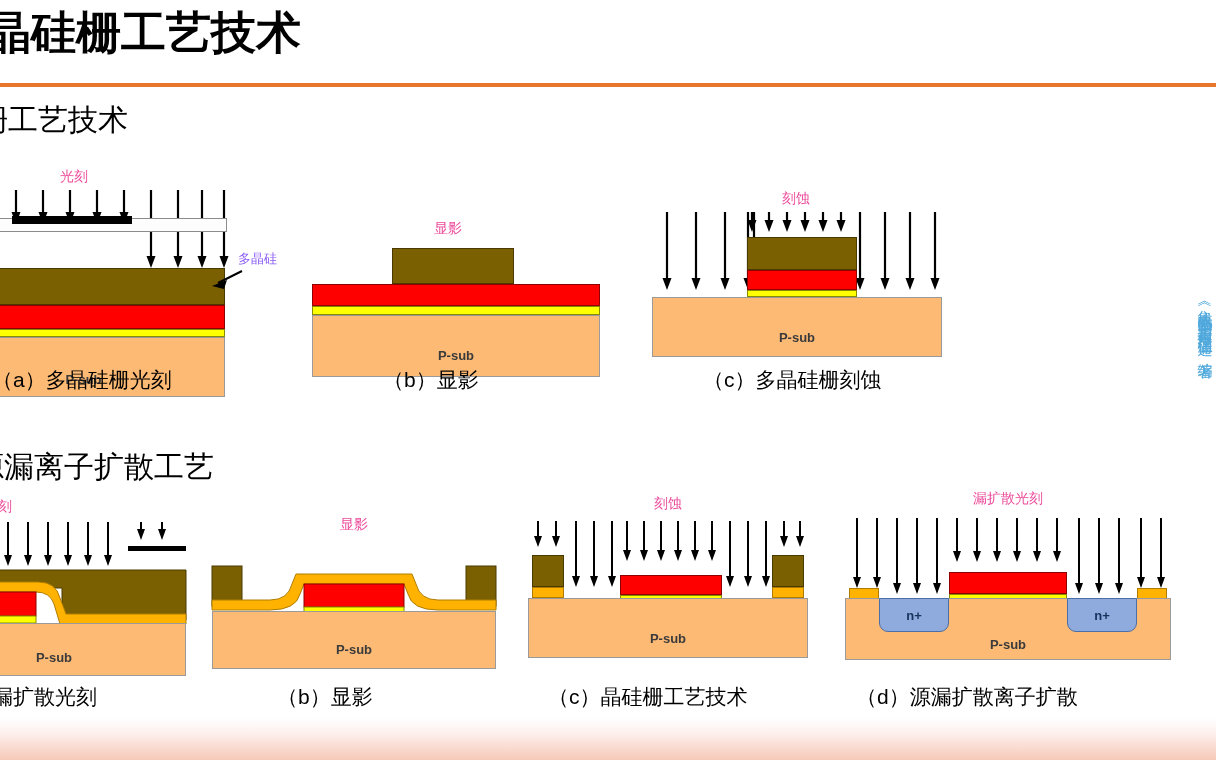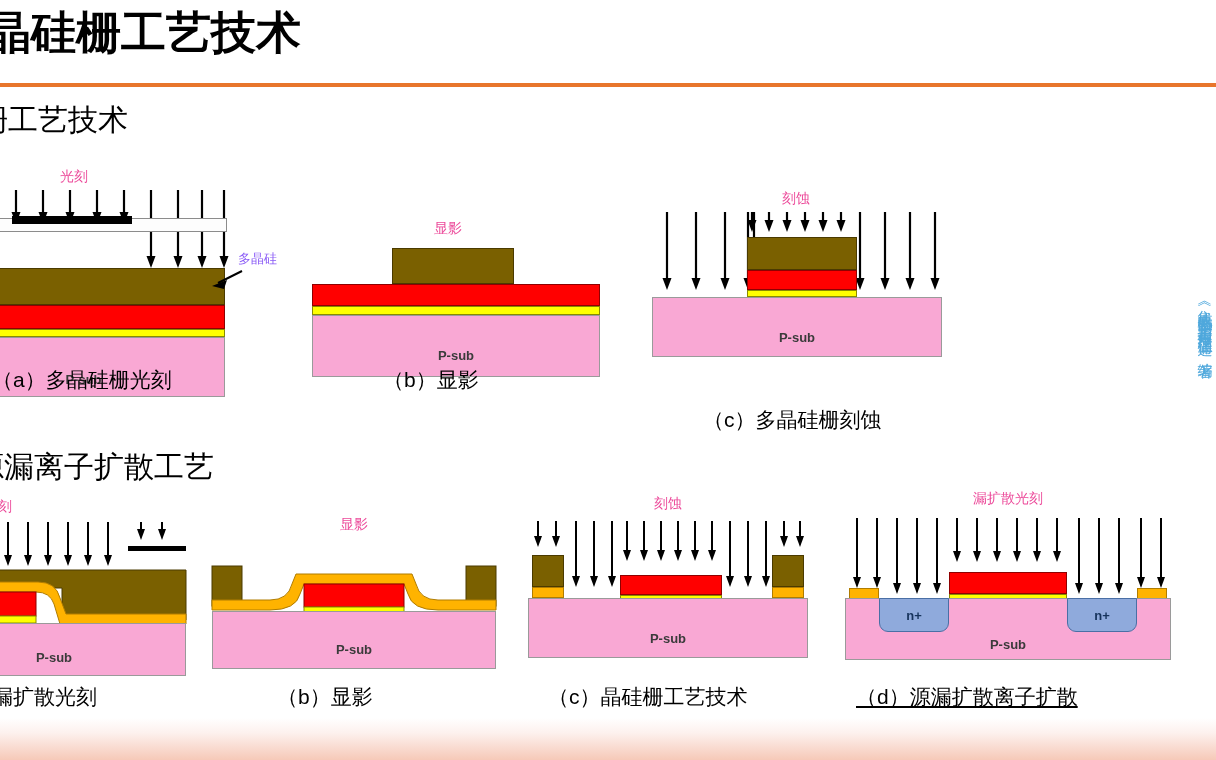--- a/index.html
+++ b/index.html
@@ -60,21 +60,21 @@
   .ann-label {
     position: absolute;
     font-size: 13px;
     color: #8b5cf6;
     white-space: nowrap;
   }
 
   
   .layer { position: absolute; box-sizing: border-box; }
   .psub {
-    background: #f9a8d4;
+    background: #fdba74;
     border: 1px solid #9a9a9a;
   }
   .psub-text {
     position: absolute;
     font-size: 13px;
     font-weight: bold;
     color: #3b3b3b;
     width: 100%; text-align: center;
     font-family: "Liberation Sans", "DejaVu Sans", sans-serif;
   }
@@ -234,21 +234,21 @@
     </g>
   </svg>
 
   <div class="layer resist" style="left:95px; top:47px; width:110px; height:33px;"></div>
   <div class="layer poly-red" style="left:95px; top:80px; width:110px; height:20px;"></div>
   <div class="layer ox-yellow" style="left:95px; top:100px; width:110px; height:7px;"></div>
   <div class="layer psub" style="left:0px; top:107px; width:290px; height:60px;">
     <div class="psub-text" style="top:32px;">P-sub</div>
   </div>
 </div>
-<div class="caption" style="left:703px; top:366px;margin-top:40px;">（c）多晶硅栅刻蚀</div>
+<div class="caption" style="left:703px; top:366px;">（c）多晶硅栅刻蚀</div>
 
 <div class="fig" style="left:-38px; top:498px; width:224px; height:175px;">
   <div class="proc-label" style="left:22px; top:0px;">光刻</div>
 
   <svg class="arrows" width="224" height="175">
     <g stroke="#000" stroke-width="2">
       <line x1="6" y1="24" x2="6" y2="60"></line>
         <polygon points="6,68 2,57 10,57" fill="#000" stroke="none"></polygon>
       <line x1="26" y1="24" x2="26" y2="60"></line>
         <polygon points="26,68 22,57 30,57" fill="#000" stroke="none"></polygon>
@@ -414,19 +414,19 @@
   <div class="layer psub" style="left:0px; top:108px; width:326px; height:62px;">
     <div class="psub-text" style="top:38px;">P-sub</div>
   </div>
   <div class="layer nplus" style="left:34px; top:108px; width:70px; height:34px; border-radius:0 0 9px 9px;">
     <div class="nplus-text" style="top:9px;">n+</div>
   </div>
   <div class="layer nplus" style="left:222px; top:108px; width:70px; height:34px; border-radius:0 0 9px 9px;">
     <div class="nplus-text" style="top:9px;">n+</div>
   </div>
 </div>
-<div class="caption" style="left:856px; top:683px;text-decoration:underline;">（d）源漏扩散离子扩散</div>
+<div class="caption" style="left:856px; top:683px;">（d）源漏扩散离子扩散</div>
 
 <div class="credit">《集成电路制造工艺与工程应用》温德通 编著</div>
 
 <div class="footer-bar">
   <div class="page-num">p10</div>
 </div>
 
 </body></html>

